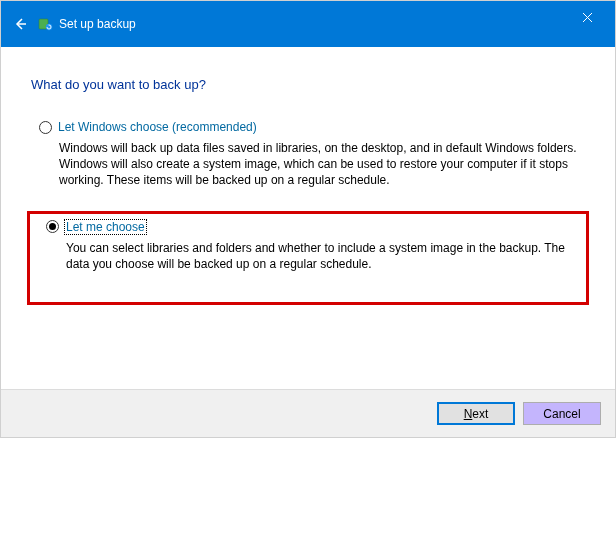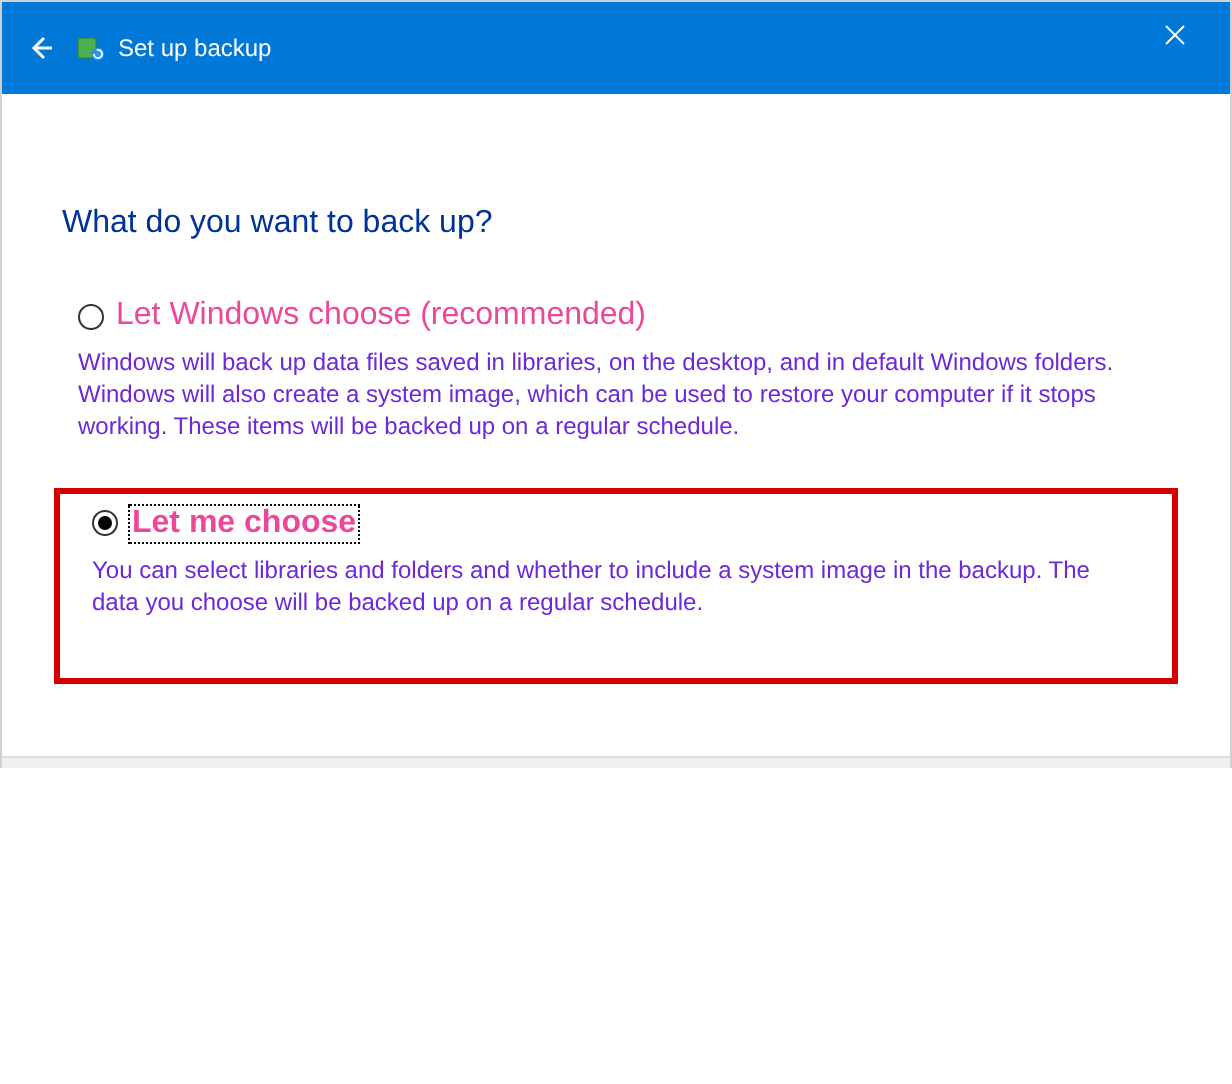--- a/index.html
+++ b/index.html
@@ -5,28 +5,27 @@
   html, body {
     margin: 0;
     padding: 0;
     font-family: "Segoe UI", Tahoma, sans-serif;
     font-size: 12px;
     color: #000;
     background: #fff;
   }
   .window {
     width: 616px;
-    height: 384px;
+    height: 438px;
     box-sizing: border-box;
     border: 1px solid #d0d0d0;
     background: #fff;
     position: relative;
     display: flex;
     flex-direction: column;
-    gap: 26px;
   }
   .titlebar {
     height: 46px;
     background: #0078d7;
     display: flex;
     align-items: center;
     position: relative;
     color: #fff;
     flex: 0 0 auto;
   }
@@ -58,21 +57,21 @@
     align-items: center;
     justify-content: center;
   }
   .content {
     flex: 1 1 auto;
     padding: 30px 30px 10px 30px;
     box-sizing: border-box;
   }
   .heading {
     color: #003399;
-    font-size: 16px;
+    font-size: 13px;
     font-weight: 400;
     margin-bottom: 28px;
   }
   .option {
     margin-bottom: 22px;
     padding-left: 8px;
   }
   .option-row {
     display: flex;
     align-items: center;
@@ -90,32 +89,32 @@
     flex: 0 0 auto;
   }
   .radio.selected::after {
     content: "";
     width: 7px;
     height: 7px;
     background: #000;
     border-radius: 50%;
   }
   .option-label {
-    font-size: 16px;
-    color: #ec4899;
+    font-size: 12px;
+    color: #0369a1;
   }
   .focus-label {
     outline: 1px dotted #000;
     padding: 0 1px;
-    font-weight: bold;
   }
   .option-desc {
     margin-top: 6px;
-    font-size: 12px;
-    color: #6d28d9;
+    margin-left: 20px;
+    font-size: 12px;
+    color: #000000;
     line-height: 1.35;
     max-width: 520px;
   }
   .highlight-box {
     border: 3px solid #d30000;
     padding: 6px 8px 30px 8px;
     margin-top: 10px;
     margin-left: -4px;
     margin-right: -4px;
   }

